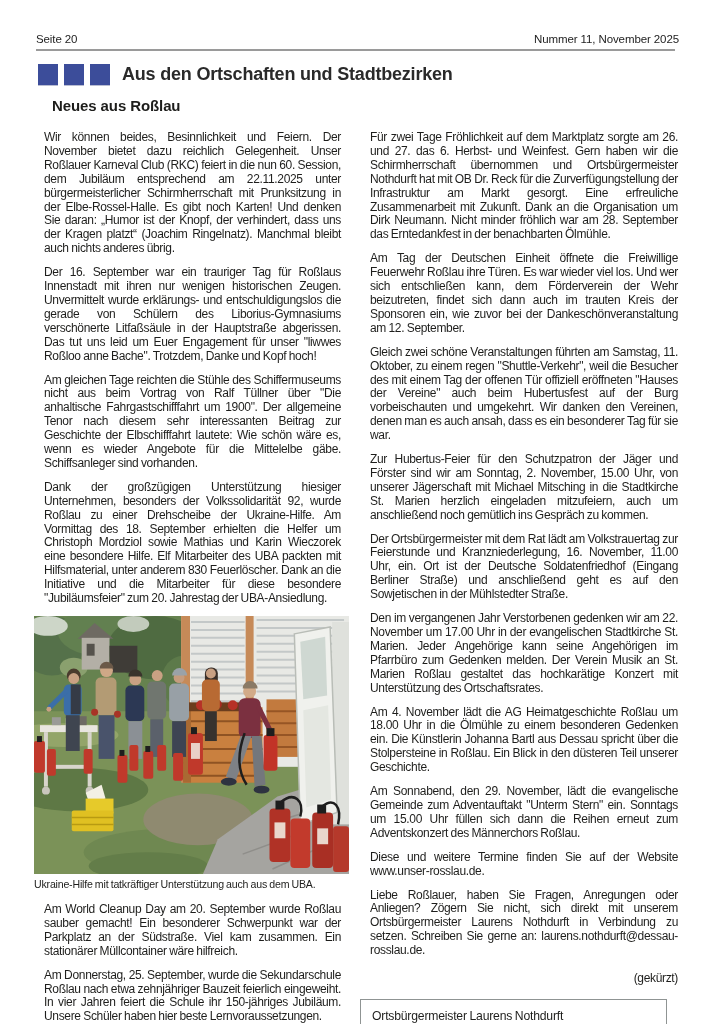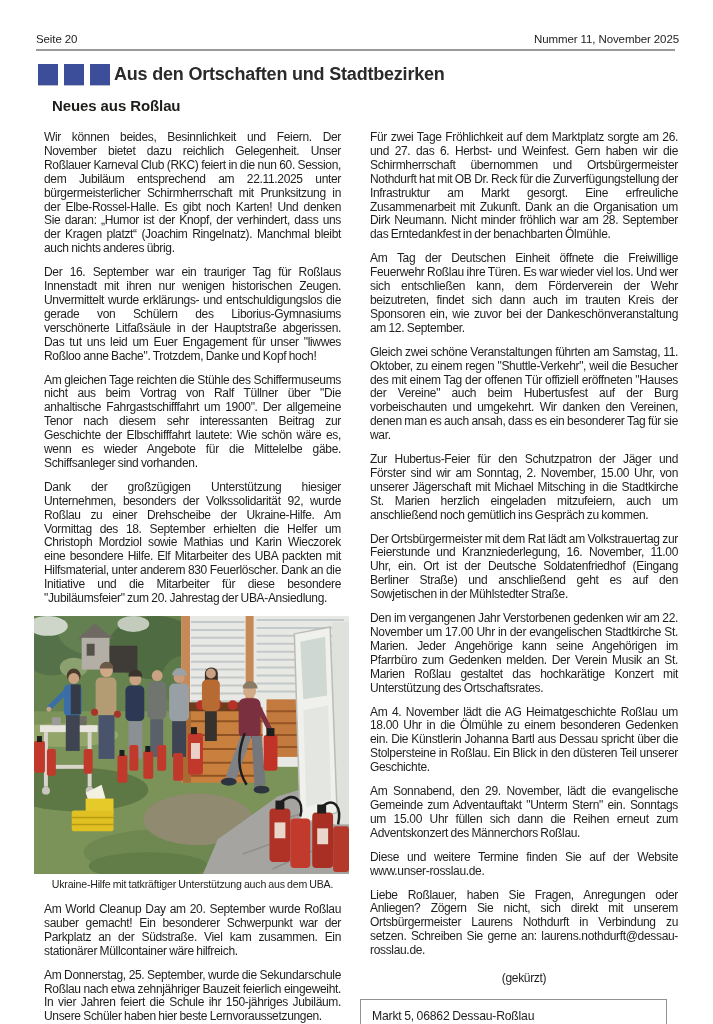--- a/index.html
+++ b/index.html
@@ -6,37 +6,37 @@
   body{
     width:713px;height:1024px;overflow:hidden;position:relative;
     background:#ffffff;color:var(--text,#1e1e1c);
     font-family:"Liberation Sans","DejaVu Sans",sans-serif;
   }
   
   .meta{position:absolute;top:33px;font-size:11.5px;letter-spacing:-0.1px;color:#232323;}
   .meta-left{left:36px;}
   .meta-right{right:34px;text-align:right;}
   .rule{position:absolute;left:36px;top:49px;width:639px;height:2px;background:var(--rule,#9a9a9a);}
-  .section-head{position:absolute;left:38px;top:64px;display:flex;align-items:center;}
+  .section-head{position:absolute;left:38px;top:64px;display:flex;align-items:center;gap:8px;}
   .squares{display:flex;gap:6px;}
   .sq{width:20px;height:21px;background:var(--accent,#3c4d9a);box-shadow:0 1px 0 #b9bdd2;}
   .section-title{font-size:18px;font-weight:bold;color:#2a2a2a;letter-spacing:-0.2px;margin-left:4px;}
   .article-title{position:absolute;left:36px;top:97px;font-size:15px;font-weight:bold;color:#1d1d1b;letter-spacing:-0.1px;margin-left:16px;}
   
   .col{position:absolute;top:121px;font-size:12px;line-height:13.9px;letter-spacing:-0.33px;word-spacing:-0.5px;
        text-align:justify;hyphens:auto;-webkit-hyphens:auto;}
   .col p{margin:10px;padding:0;}
   .col-left{left:34px;width:317px;}
   .col-right{left:360px;width:328px;}
   
   .photo-wrap{width:315px;height:258px;margin:7px 0 4px 0;overflow:hidden;}
   .photo-wrap svg{display:block;width:100%;height:100%;}
-  .caption{font-size:10.6px;line-height:13px;text-align:center;letter-spacing:-0.2px;margin:2px 0 12px 0;}
-  
-  .note{margin-top:14px !important;text-align:center;}
+  .caption{font-size:10.6px;line-height:13px;text-align:left;letter-spacing:-0.2px;margin:2px 0 12px 0;}
+  
+  .note{margin-top:14px !important;text-align:right;}
   .contact-box{margin-top:13px;width:283px;border:1px solid #8f9493;padding:8px 11px 9px 11px;
                font-size:12.2px;line-height:16.2px;text-align:left;letter-spacing:-0.2px;}
   .contact-box div{white-space:nowrap;}
 </style>
 </head>
 <body>
 
 <div class="meta meta-left">Seite 20</div>
 <div class="meta meta-right">Nummer 11, November 2025</div>
 <div class="rule"></div>
@@ -216,17 +216,18 @@
   <p>Zur Hubertus-Feier für den Schutzpatron der Jäger und Förster sind wir am Sonntag, 2. November, 15.00 Uhr, von unserer Jägerschaft mit Michael Mitsching in die Stadtkirche St. Marien herzlich eingeladen mitzufeiern, auch um anschließend noch gemütlich ins Gespräch zu kommen.</p>
   <p>Der Ortsbürgermeister mit dem Rat lädt am Volkstrauertag zur Feierstunde und Kranzniederlegung, 16. November, 11.00 Uhr, ein. Ort ist der Deutsche Soldatenfriedhof (Eingang Berliner Straße) und anschließend geht es auf den Sowjetischen in der Mühlstedter Straße.</p>
   <p>Den im vergangenen Jahr Verstorbenen gedenken wir am 22. November um 17.00 Uhr in der evangelischen Stadtkirche St. Marien. Jeder Angehörige kann seine Angehörigen im Pfarrbüro zum Gedenken melden. Der Verein Musik an St. Marien Roßlau gestaltet das hochkarätige Konzert mit Unterstützung des Ortschaftsrates.</p>
   <p>Am 4. November lädt die AG Heimatgeschichte Roßlau um 18.00 Uhr in die Ölmühle zu einem besonderen Gedenken ein. Die Künstlerin Johanna Bartl aus Dessau spricht über die Stolpersteine in Roßlau. Ein Blick in den düsteren Teil unserer Geschichte.</p>
   <p>Am Sonnabend, den 29. November, lädt die evangelische Gemeinde zum Adventauftakt "Unterm Stern" ein. Sonntags um 15.00 Uhr füllen sich dann die Reihen erneut zum Adventskonzert des Männerchors Roßlau.</p>
   <p>Diese und weitere Termine finden Sie auf der Website www.unser-rosslau.de.</p>
   <p>Liebe Roßlauer, haben Sie Fragen, Anregungen oder Anliegen? Zögern Sie nicht, sich direkt mit unserem Ortsbürgermeister Laurens Nothdurft in Verbindung zu setzen. Schreiben Sie gerne an: laurens.nothdurft@dessau-rosslau.de.</p>
   <p class="note">(gekürzt)</p>
 
   <div class="contact-box">
+    <div>Ortsbürgermeister Laurens Nothdurft</div>
     <div>Markt 5, 06862 Dessau-Roßlau</div>
     <div>Sprechstunde jederzeit nach Vereinbarung</div>
     <div>Telefon: 0340/2041085</div>
   </div>
 </div>
 
 </body></html>

